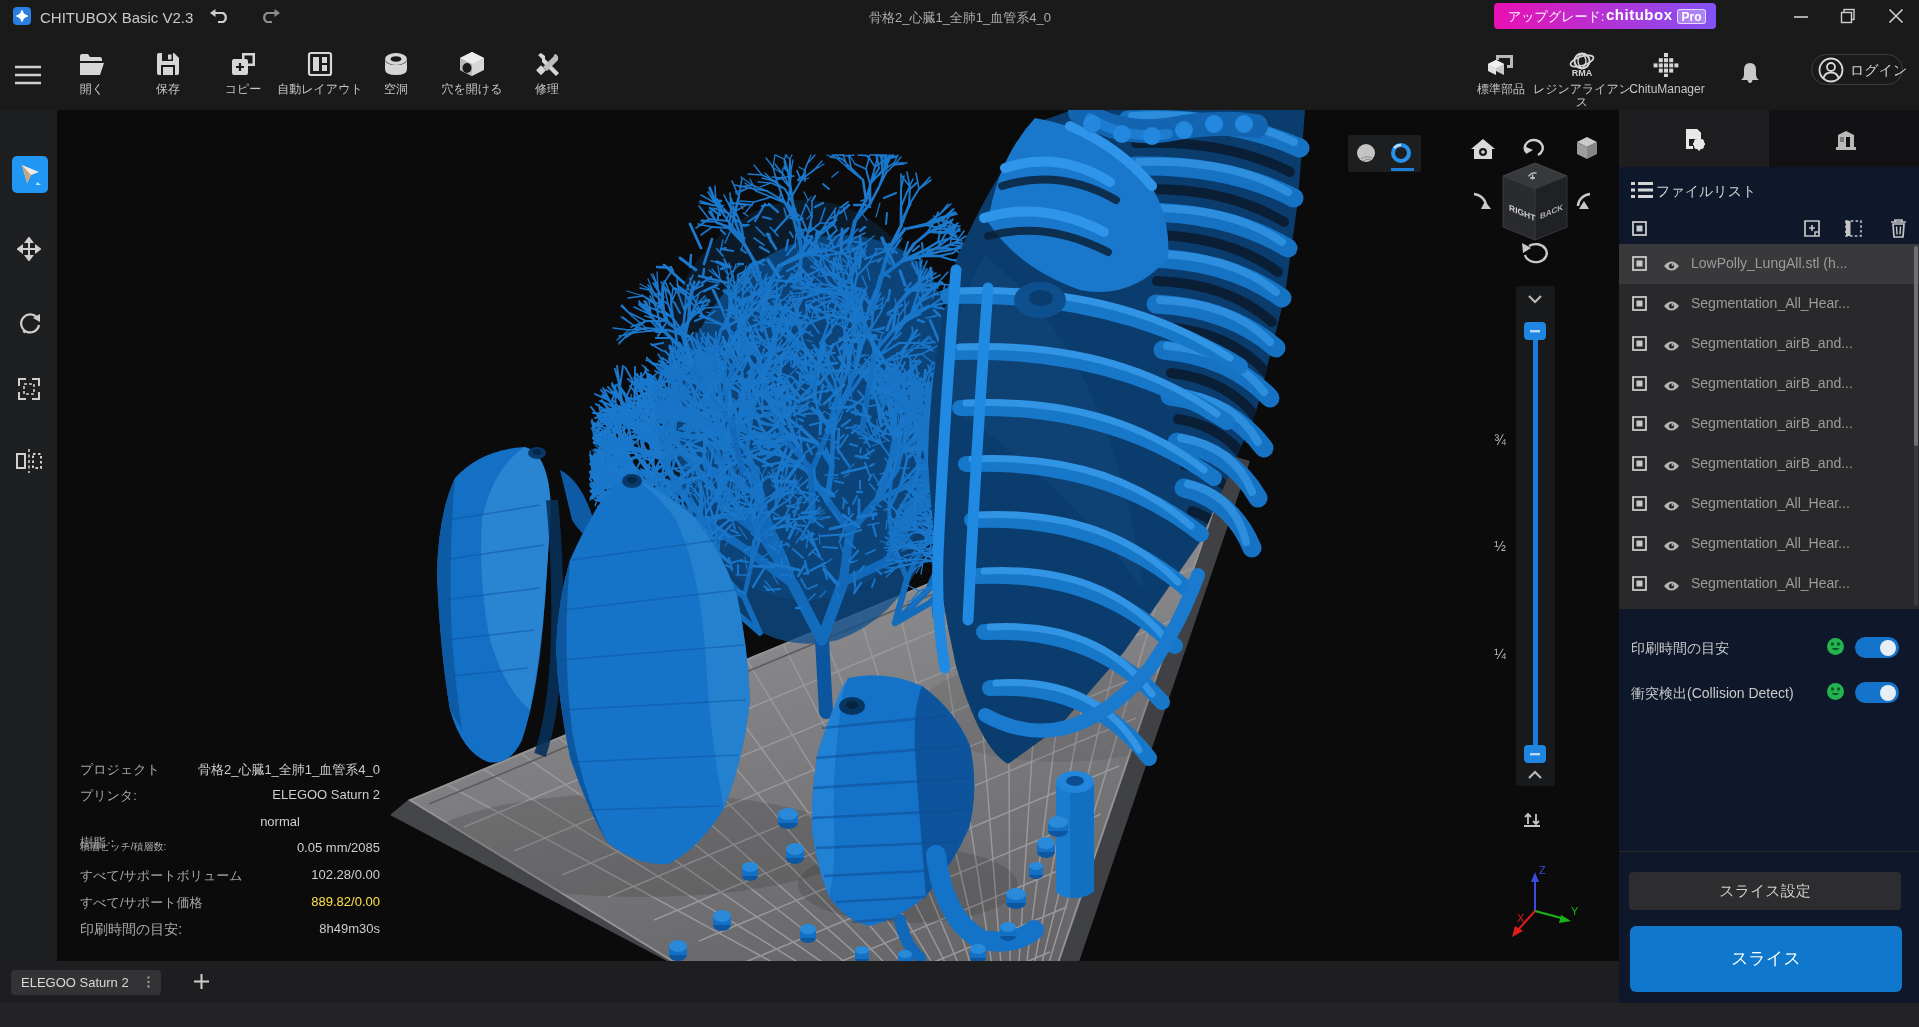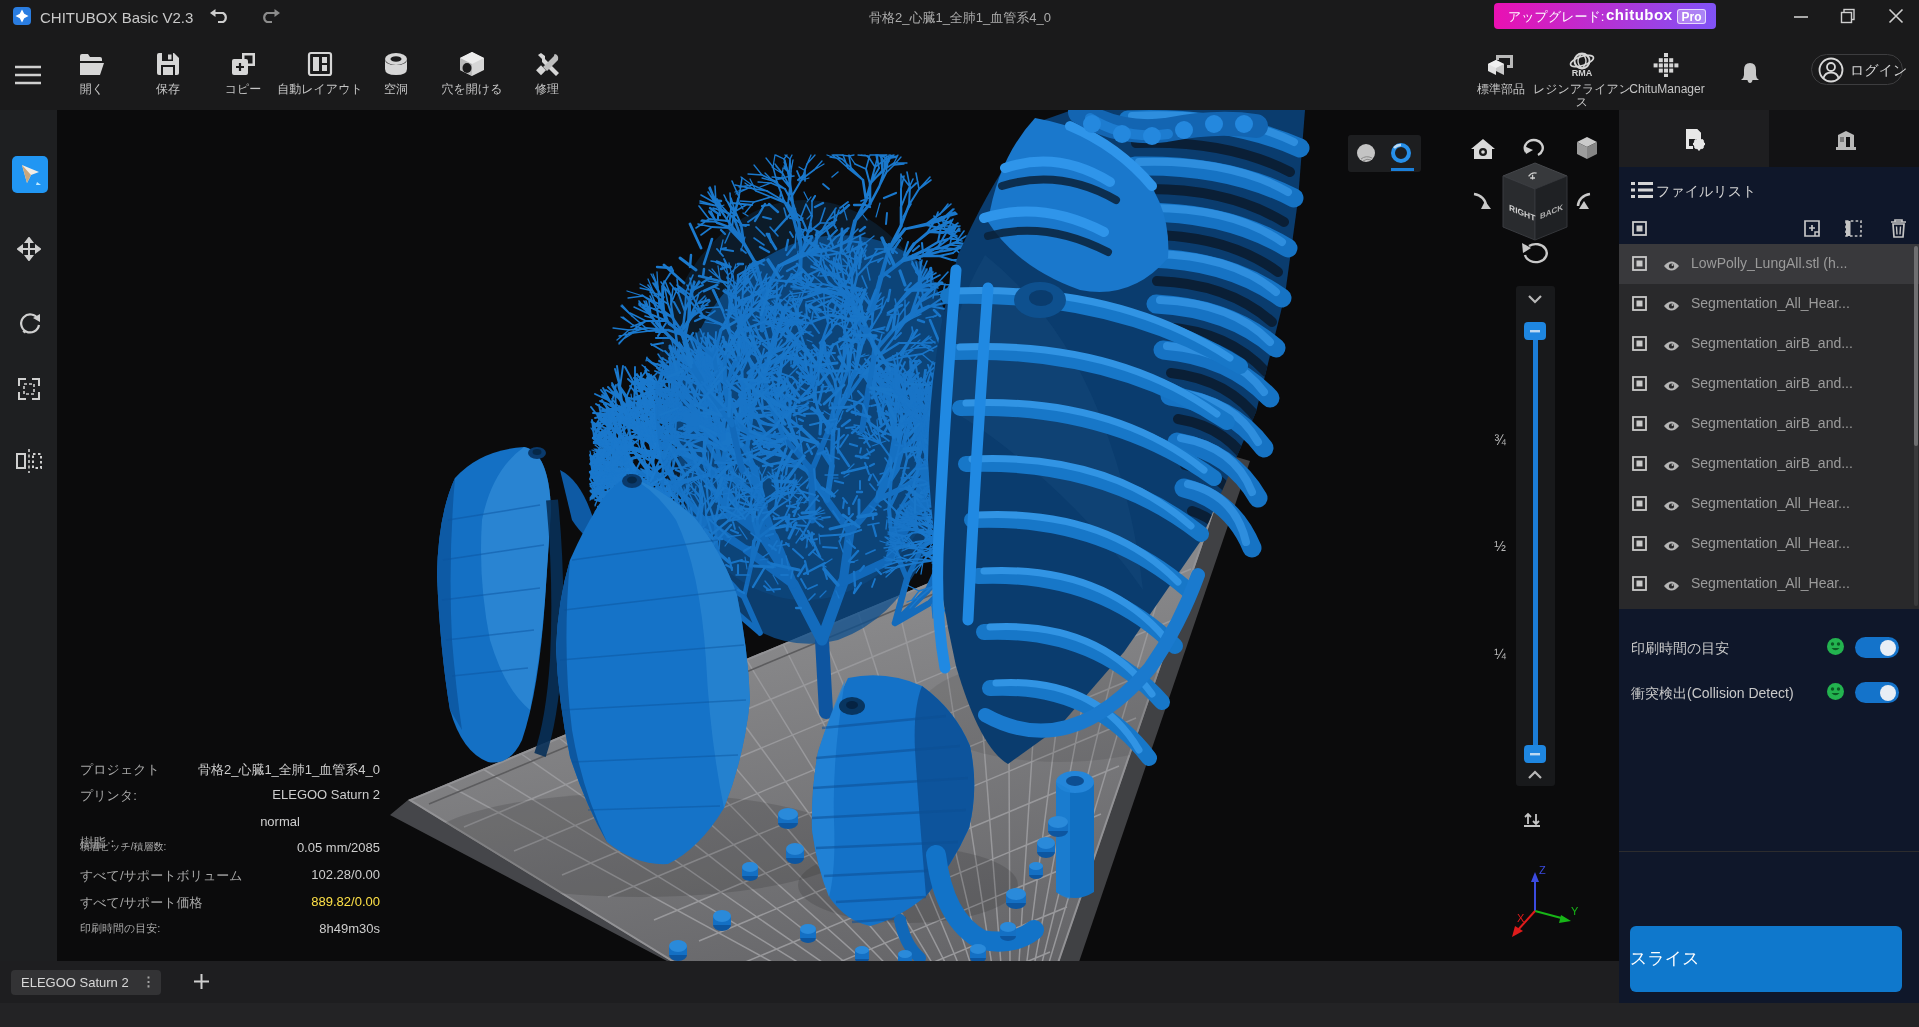--- a/index.html
+++ b/index.html
@@ -272,21 +272,21 @@
 <div class="abs" style="left:23px;top:677px;width:150px;color:#a8a8a8;font-size:13px;white-space:nowrap">プリンタ:</div>
 <div class="abs" style="left:123px;top:677px;width:200px;color:#cdcdcd;font-size:13px;text-align:right;white-space:nowrap">ELEGOO Saturn 2</div>
 <div class="abs" style="left:23px;top:724px;width:150px;color:#a8a8a8;font-size:13px;white-space:nowrap">樹脂：</div>
 <div class="abs" style="left:123px;top:704px;width:200px;color:#cdcdcd;font-size:13px;text-align:center;white-space:nowrap">normal</div>
 <div class="abs" style="left:23px;top:730px;width:150px;color:#a8a8a8;font-size:10px;white-space:nowrap">積層ピッチ/積層数:</div>
 <div class="abs" style="left:123px;top:730px;width:200px;color:#cdcdcd;font-size:13px;text-align:right;white-space:nowrap">0.05 mm/2085</div>
 <div class="abs" style="left:23px;top:757px;width:150px;color:#a8a8a8;font-size:13px;white-space:nowrap">すべて/サポートボリューム</div>
 <div class="abs" style="left:123px;top:757px;width:200px;color:#cdcdcd;font-size:13px;text-align:right;white-space:nowrap">102.28/0.00</div>
 <div class="abs" style="left:23px;top:784px;width:150px;color:#a8a8a8;font-size:13px;white-space:nowrap">すべて/サポート価格</div>
 <div class="abs" style="left:123px;top:784px;width:200px;color:#fde047;font-size:13px;text-align:right;white-space:nowrap">889.82/0.00</div>
-<div class="abs" style="left:23px;top:811px;width:150px;color:#a8a8a8;font-size:11px;white-space:nowrap">印刷時間の目安:</div>
+<div class="abs" style="left:23px;top:811px;width:150px;color:#a8a8a8;font-size:14px;white-space:nowrap">印刷時間の目安:</div>
 <div class="abs" style="left:123px;top:811px;width:200px;color:#cdcdcd;font-size:13px;text-align:right;white-space:nowrap">8h49m30s</div>
 </div>
 <div id="titlebar">
 <svg class="abs" style="left:13px;top:7px" width="18" height="18">
       <rect width="18" height="18" rx="4" fill="#2a7de1"></rect>
       <path d="M9,2.5 L11.2,6.8 L15.5,9 L11.2,11.2 L9,15.5 L6.8,11.2 L2.5,9 L6.8,6.8 Z" fill="#fff"></path>
     </svg>
 <div class="abs" style="left:40px;top:9px;color:#c9c9c9;font-size:15px">CHITUBOX Basic V2.3</div>
 <svg class="abs" style="left:209px;top:8px" width="20" height="17">
       <path d="M4,5 L14,5 A5,5 0 0,1 14,14 L9,14" stroke="#cdcdcd" stroke-width="2.2" fill="none"></path>
@@ -599,21 +599,22 @@
 <div class="abs" style="left:12px;top:575px;color:#c9c9c9;font-size:14px">衝突検出(Collision Detect)</div>
 <div class="abs" style="left:207px;top:572px"><svg width="19" height="19" viewBox="0 0 19 19">
         <circle cx="9.5" cy="9.5" r="8.5" fill="#23b34f"></circle>
         <circle cx="6.5" cy="7" r="1.7" fill="#0b5a24"></circle>
         <circle cx="12.5" cy="7" r="1.7" fill="#0b5a24"></circle>
         <path d="M5.5,11 Q9.5,15.5 13.5,11 Z" fill="#0b5a24"></path>
       </svg></div>
 <div class="abs" style="left:236px;top:572px;width:44px;height:21px;border-radius:11px;background:#1473ca"></div>
     <div class="abs" style="left:261px;top:574.5px;width:16px;height:16px;border-radius:8px;background:#e8eef5"></div>
 <div class="abs" style="left:0px;top:741px;width:300px;height:1px;background:#2c2c2e"></div>
-<div class="abs" style="left:11px;top:816px;width:272px;height:66px;background:#0f78cc;border-radius:6px;color:#fff;font-size:17px;line-height:66px">スライス</div>
+<div class="abs" style="left:10px;top:762px;width:272px;height:38px;background:#2d2d2f;border-radius:4px;color:#cfcfcf;font-size:15px;text-align:center;line-height:38px">スライス設定</div>
+<div class="abs" style="left:11px;top:816px;width:272px;height:66px;background:#0f78cc;border-radius:6px;color:#fff;font-size:17px;text-align:center;line-height:66px">スライス</div>
 </div>
 <div id="bottombar">
 <div class="abs" style="left:11px;top:9px;width:150px;height:25px;background:#333335;border-radius:4px"></div>
 <div class="abs" style="left:21px;top:14px;color:#d8d8d8;font-size:13px">ELEGOO Saturn 2</div>
 <div class="abs" style="left:142px;top:13px;color:#a5a5a5;font-size:13px;font-weight:bold">⋮</div>
 <svg class="abs" style="left:193px;top:12px" width="17" height="17">
       <path d="M8.5,1 L8.5,16 M1,8.5 L16,8.5" stroke="#cfcfcf" stroke-width="2"></path>
     </svg>
 </div>
 <div id="bottomstrip"></div>

